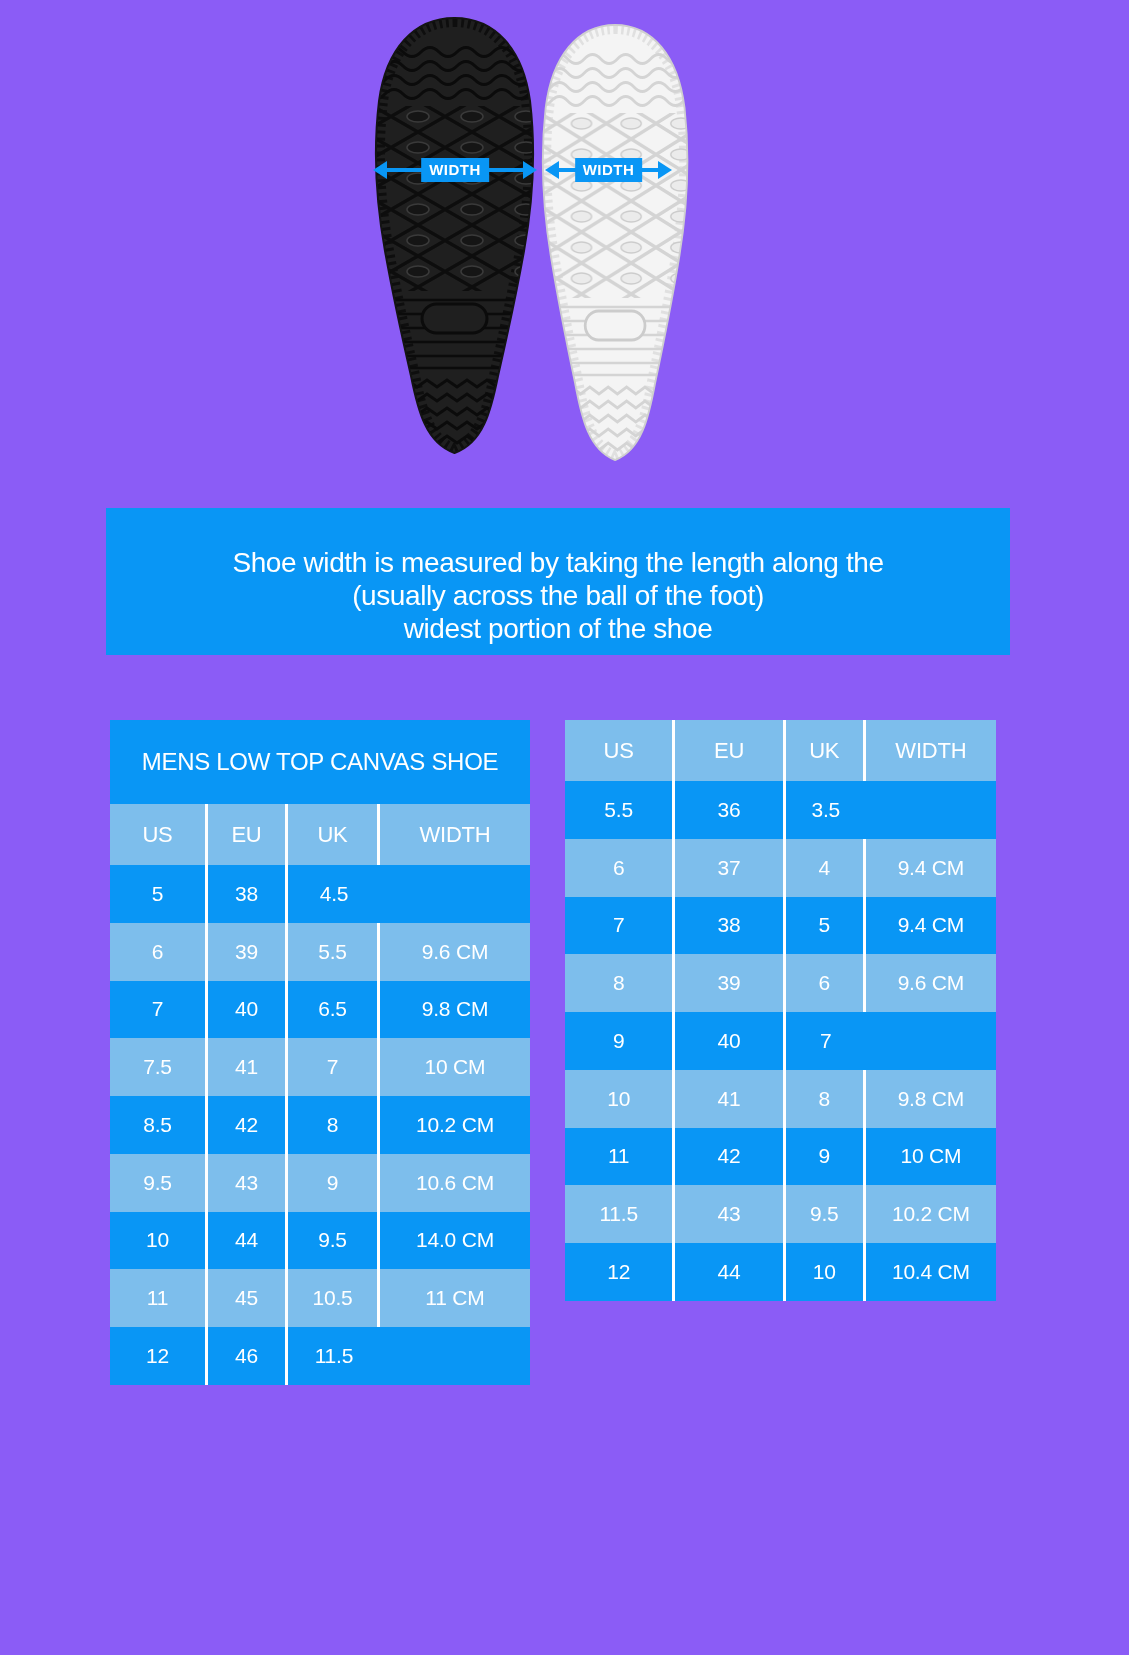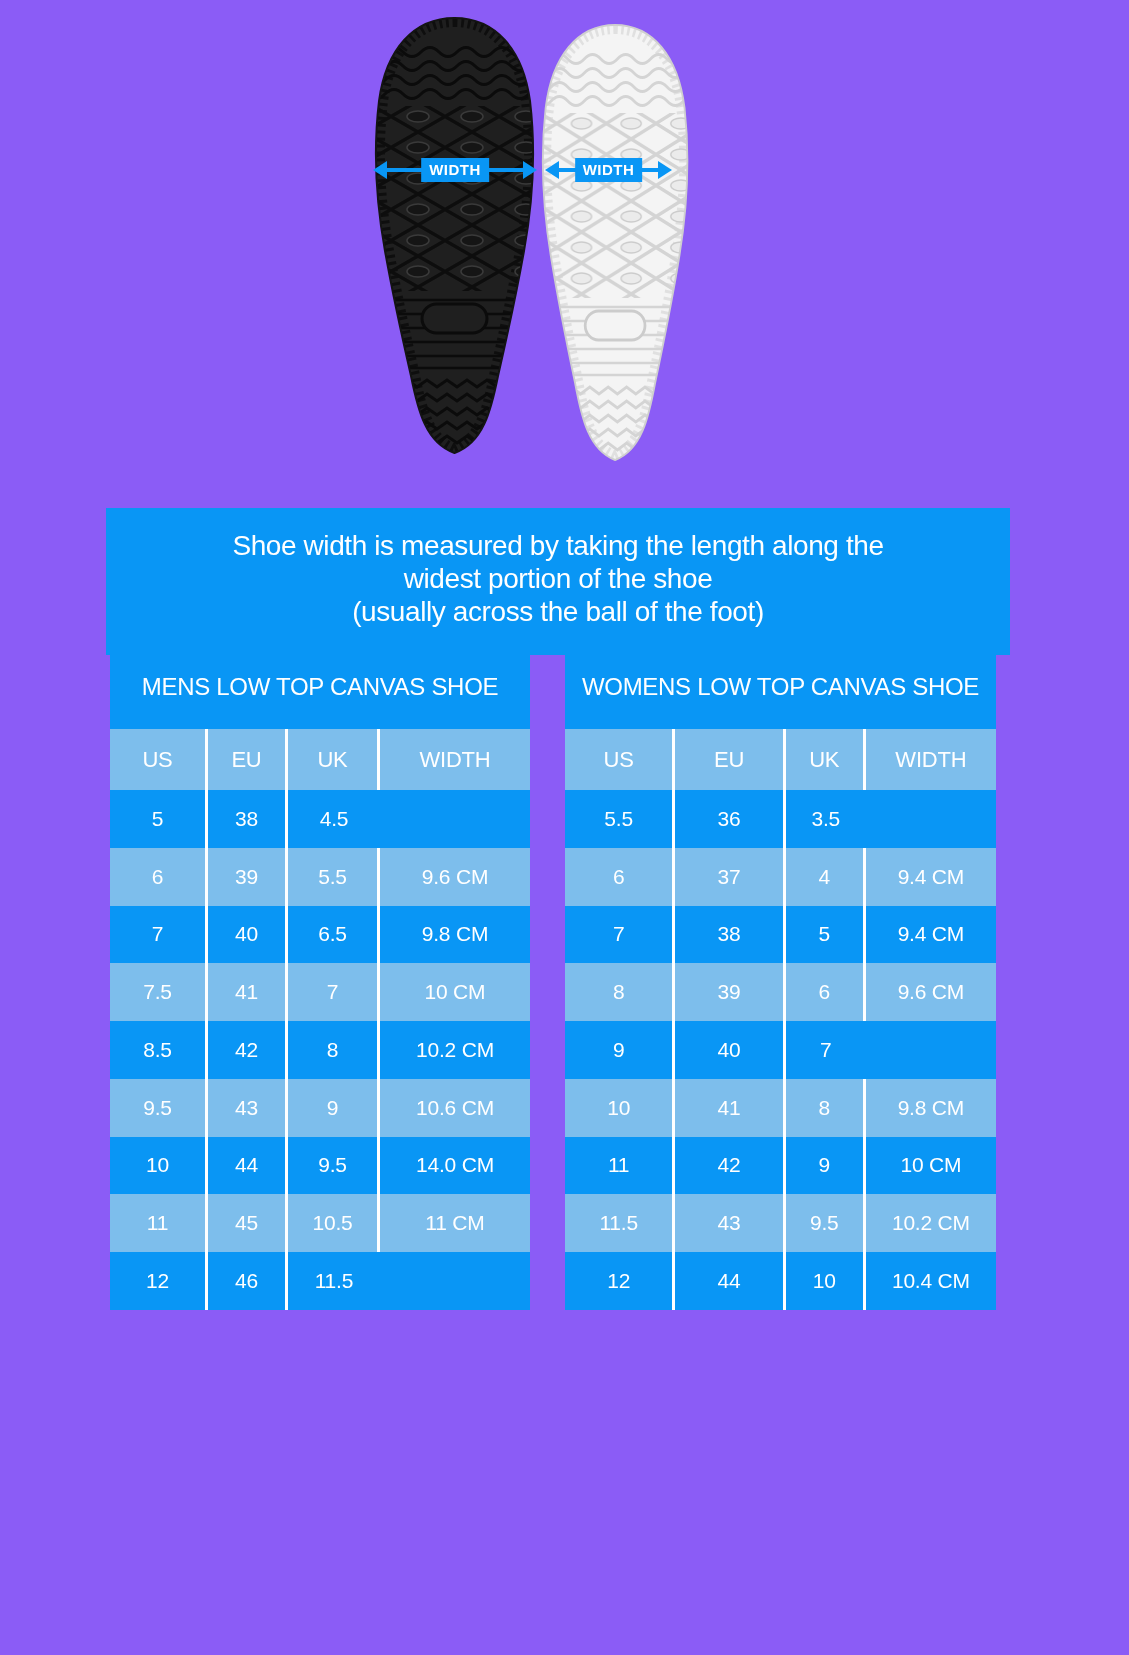--- a/index.html
+++ b/index.html
@@ -27,25 +27,25 @@
     position:absolute;left:50%;top:0;transform:translateX(-50%);
     background:var(--blue);color:#fff;height:24px;line-height:24px;
     padding:0 8px;font-size:15px;font-weight:600;letter-spacing:.5px;white-space:nowrap;
   }
 
   
   .banner{
     position:absolute;left:106px;top:508px;width:904px;height:147px;
     background:var(--blue);color:#ffffff;text-align:center;
     font-size:28px;line-height:33px;letter-spacing:-0.4px;
-    padding-top:21px;box-sizing:border-box;
+    padding-top:38px;box-sizing:border-box;
   }
 
   
-  .size-table{position:absolute;top:645px;color:#ffffff;border-radius:8px;}
+  .size-table{position:absolute;top:720px;color:#ffffff;border-radius:8px;}
   .size-table.mens{left:110px;width:420px;}
   .size-table.womens{left:565px;width:431px;}
   .table-title{
     height:84px;background:var(--blue);
     display:flex;align-items:center;justify-content:center;
     font-size:24px;letter-spacing:-0.3px;white-space:nowrap;
   }
   .trow{display:flex;width:100%;}
   .trow.thead{height:61px;background:var(--lightblue);}
   .trow.r{height:57.78px;}
@@ -169,22 +169,22 @@
   </div>
   <div class="width-arrow" id="arrow-white">
     <span class="head left"></span>
     <span class="line"></span>
     <span class="tag">WIDTH</span>
     <span class="head right"></span>
   </div>
 
   <div class="banner">
     <div>Shoe width is measured by taking the length along the</div>
+    <div>(usually across the ball of the foot)</div>
     <div>widest portion of the shoe</div>
-    <div>(usually across the ball of the foot)</div>
   </div>
 
   <section class="size-table mens">
     <div class="table-title">MENS LOW TOP CANVAS SHOE</div>
     <div class="table-grid">
         <div class="trow thead">
           <div class="tcell">US</div>
           <div class="tcell">EU</div>
           <div class="tcell">UK</div>
           <div class="tcell">WIDTH</div>
@@ -238,21 +238,20 @@
         </div>
         <div class="trow r dark">
           <div class="tcell">12</div>
           <div class="tcell">46</div>
           <div class="tcell">11.5</div>
         </div>
       </div>
   </section>
 
   <section class="size-table womens">
-    <div class="table-title">WOMENS LOW TOP CANVAS SHOE</div>
     <div class="table-grid">
         <div class="trow thead">
           <div class="tcell">US</div>
           <div class="tcell">EU</div>
           <div class="tcell">UK</div>
           <div class="tcell">WIDTH</div>
         </div>
         <div class="trow r dark">
           <div class="tcell">5.5</div>
           <div class="tcell">36</div>

